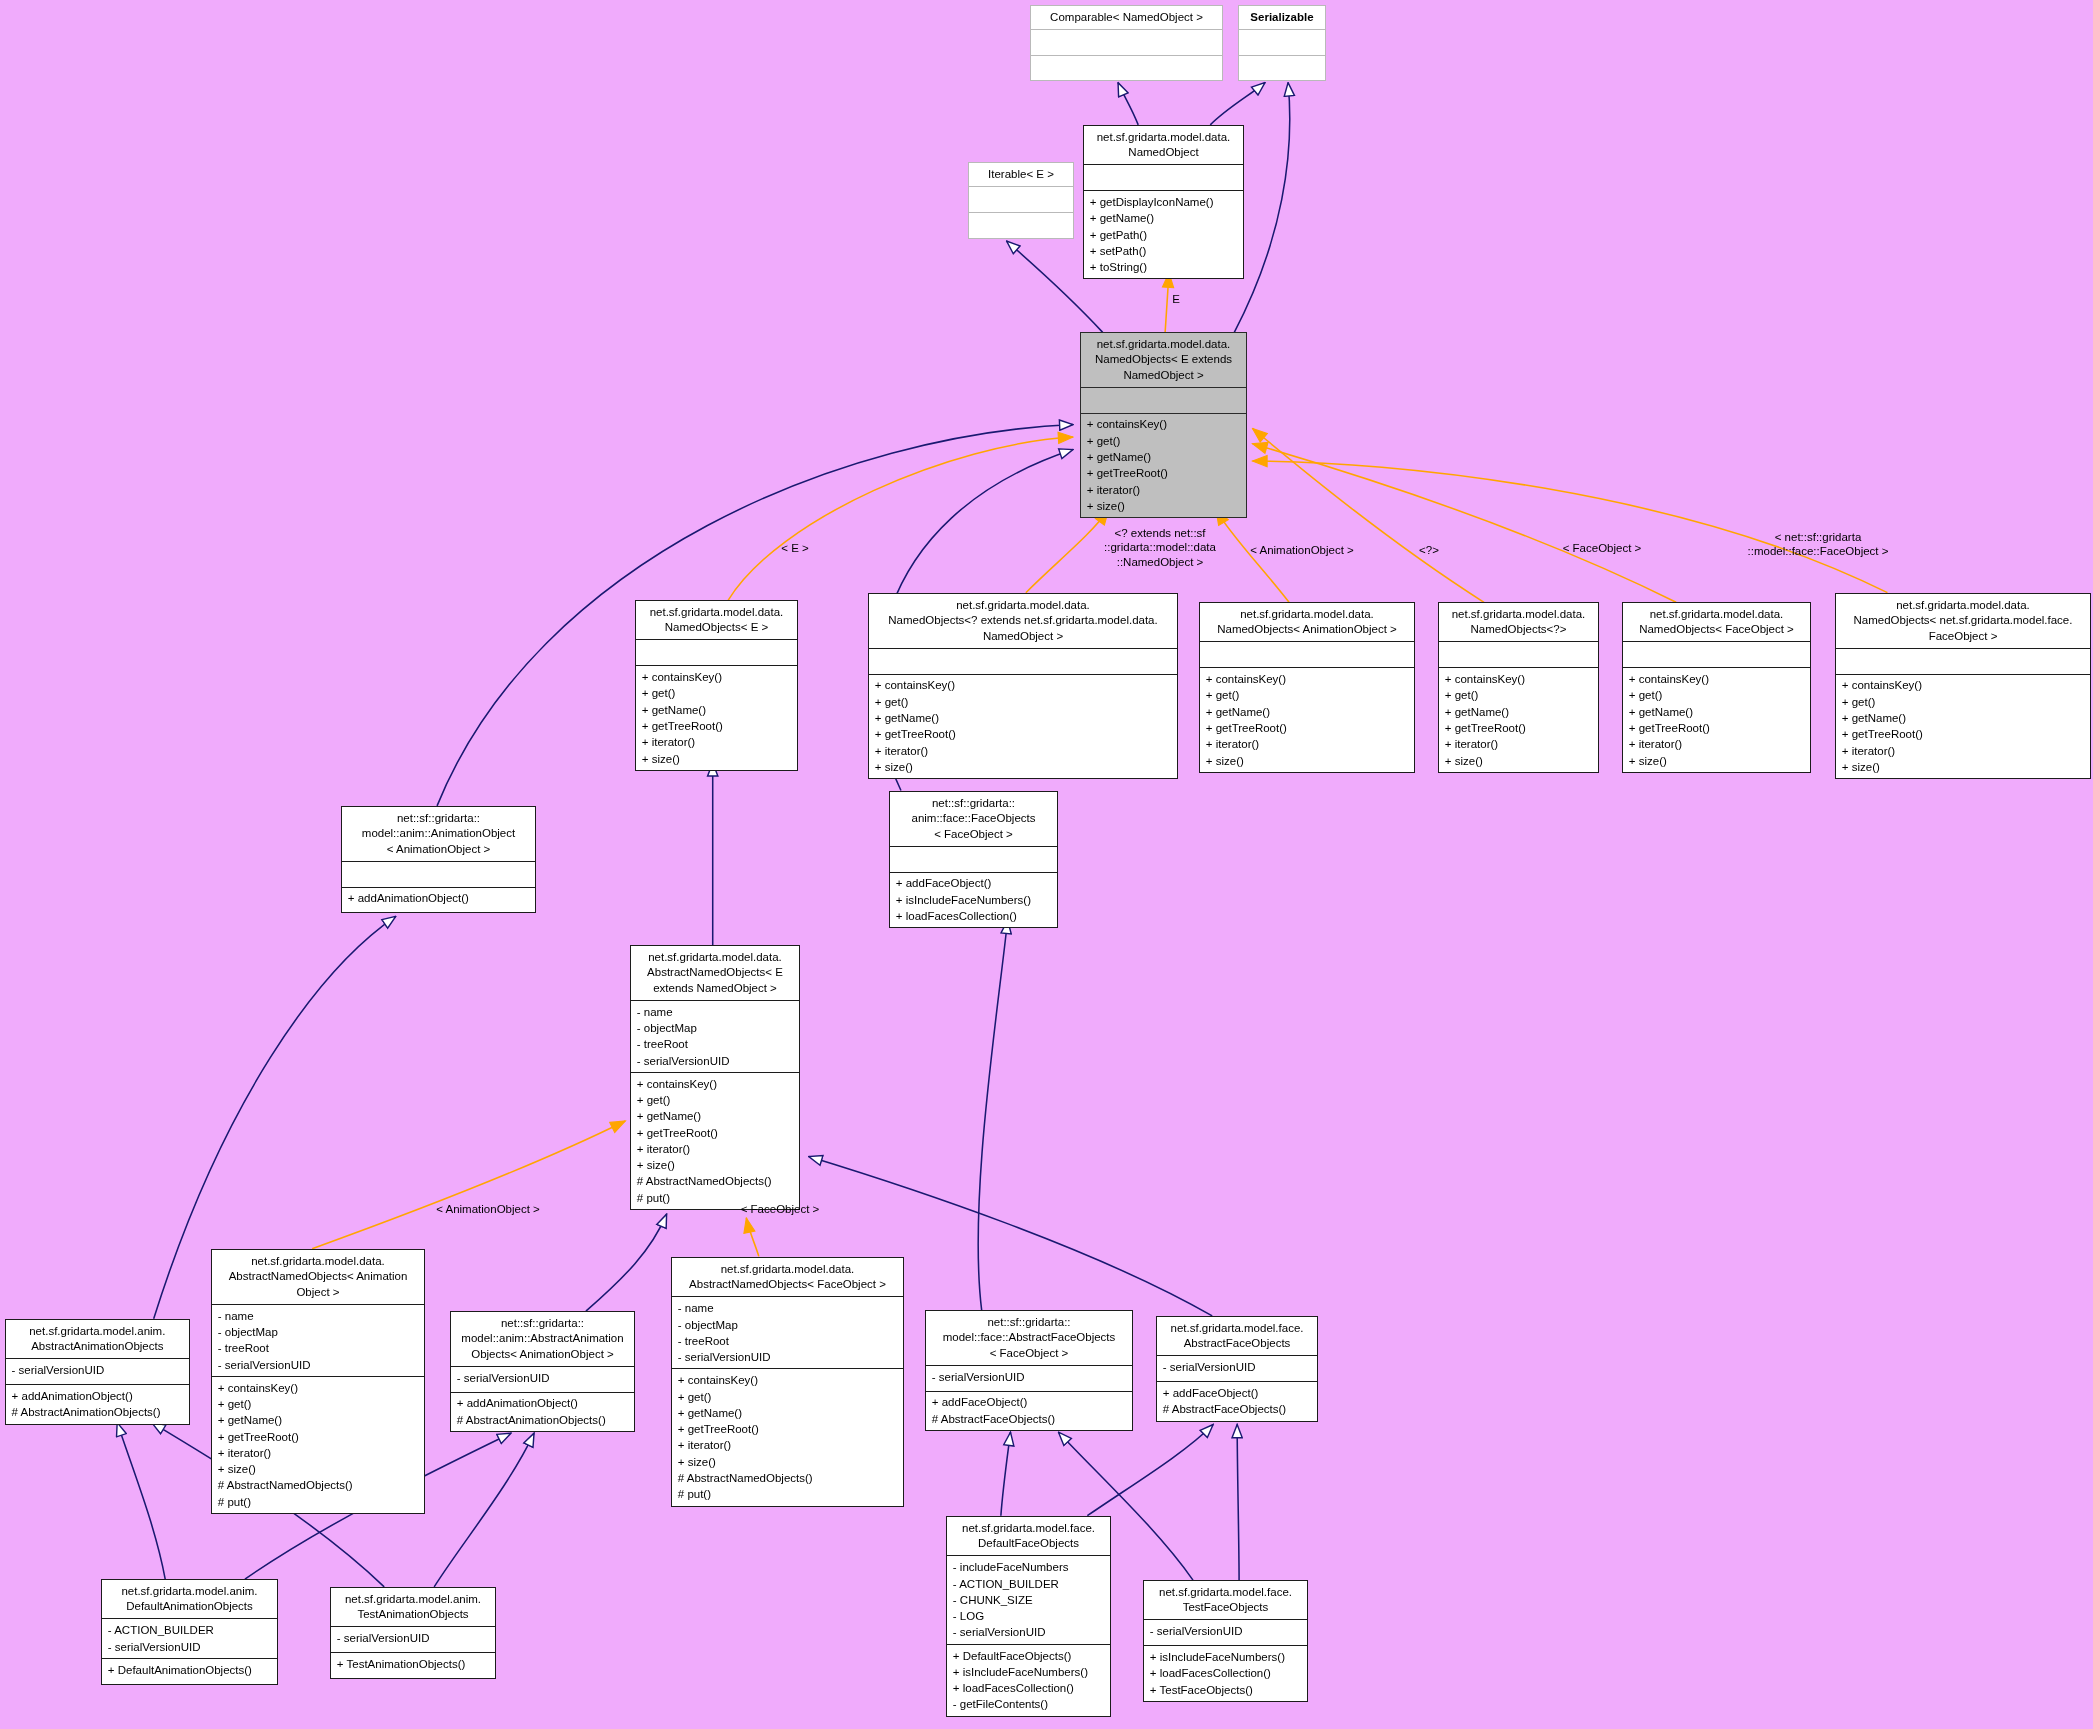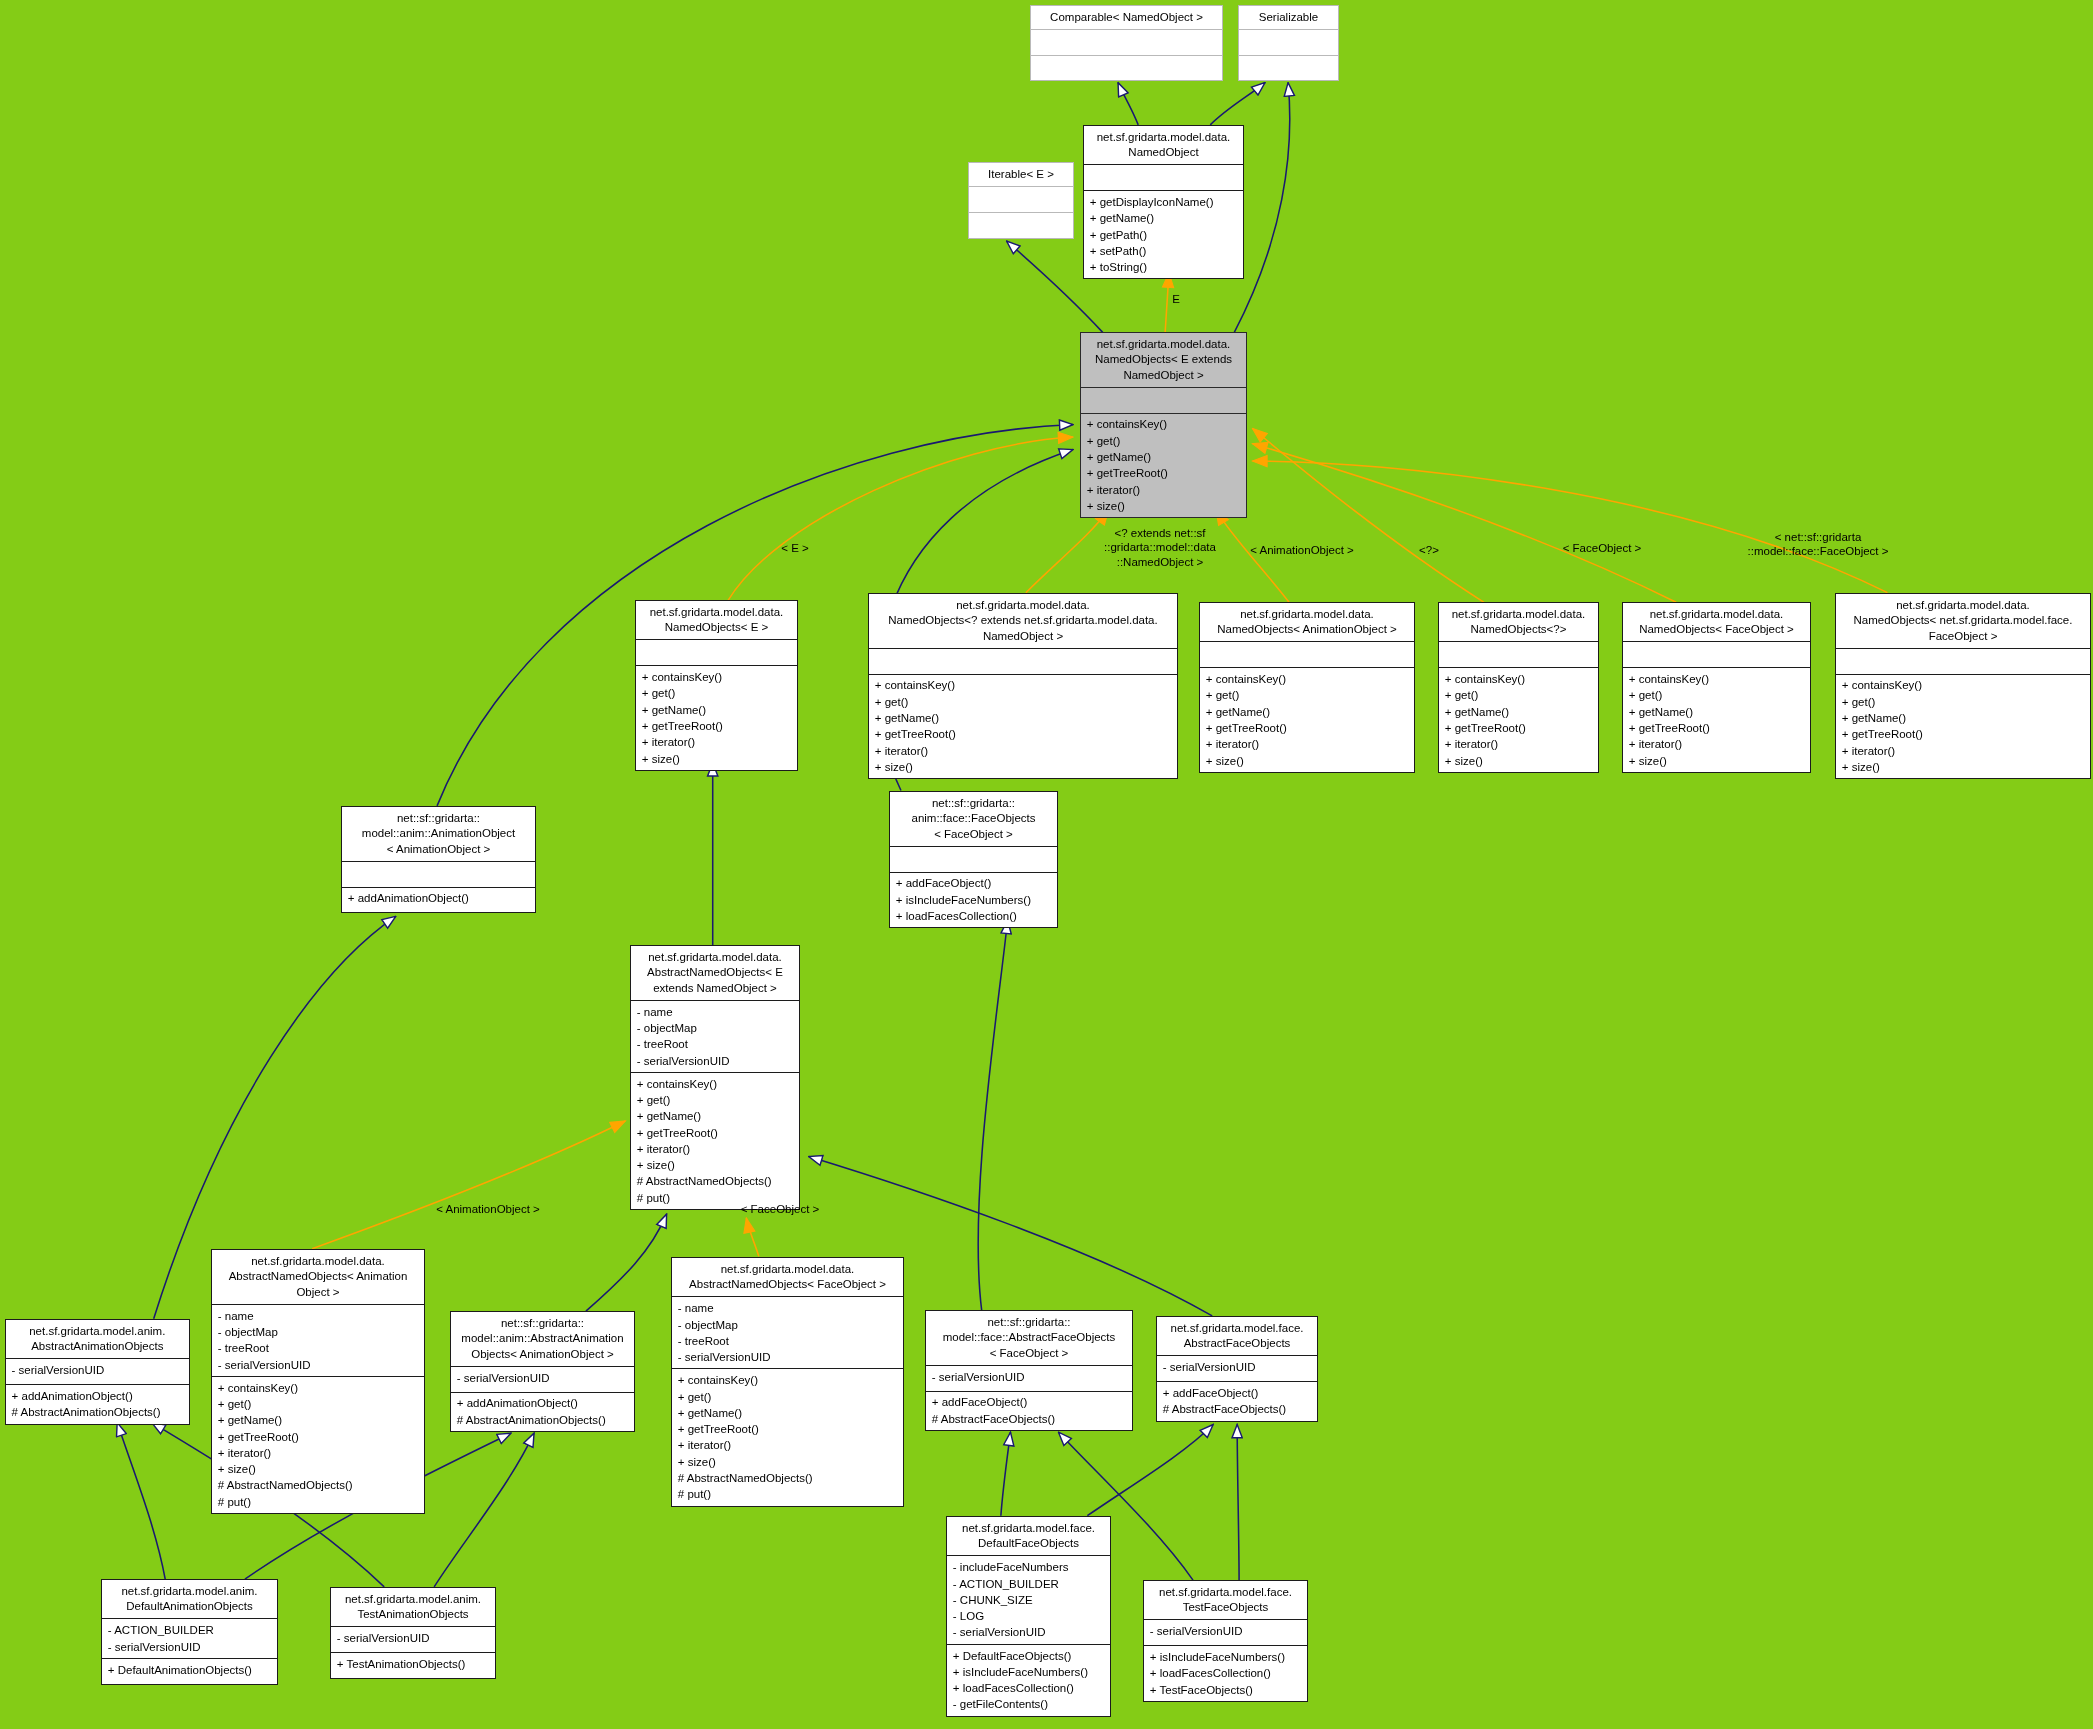--- a/index.html
+++ b/index.html
@@ -1,16 +1,16 @@
 <!DOCTYPE html>
 <html><head>
 <meta charset="utf-8">
 <style>
   html,body{margin:0;padding:0;background:#ffffff;}
-  #diagram{position:relative;width:2093px;height:1729px;background:#84cc16;overflow:hidden;
+  #diagram{position:relative;width:2093px;height:1729px;background:#f0abfc;overflow:hidden;
            font-family:"Liberation Sans","DejaVu Sans",sans-serif;}
   #edge-layer{position:absolute;left:0;top:0;z-index:1;}
   #node-layer{position:absolute;left:0;top:0;width:100%;height:100%;z-index:2;pointer-events:none;}
   .node{position:absolute;background:#ffffff;border:1.3px solid #1c1c1c;box-sizing:border-box;
         color:#000;font-size:11.5px;pointer-events:auto;cursor:pointer;}
   .node.focus{background:#bfbfbf;border:1.9px solid #2a2a2a;}
   .node.external{border:1px solid #b9b9b9;}
   .sec{padding:2.9px 5.8px;}
   .sec.title{text-align:center;line-height:15.4px;padding:3.8px 3.8px;}
   .sec.attrs,.sec.methods{border-top:1.2px solid #1c1c1c;line-height:16.3px;min-height:19px;}
@@ -64,21 +64,21 @@
       </g>
   </svg>
   <div id="node-layer">
       <div class="node external" style="left: 1030px; top: 4.8px; width: 193px;">
         <div class="sec title">
           <div>Comparable&lt; NamedObject &gt;</div>
         </div>
         <div class="sec attrs"></div>
         <div class="sec methods"></div>
       </div>
-      <div class="node external" style="left: 1238px; top: 4.8px; width: 101px;">
+      <div class="node external" style="left: 1238px; top: 4.8px; width: 88px; font-weight: bold;">
         <div class="sec title">
           <div>Serializable</div>
         </div>
         <div class="sec attrs"></div>
         <div class="sec methods"></div>
       </div>
       <div class="node external" style="left: 968px; top: 162px; width: 106px;">
         <div class="sec title">
           <div>Iterable&lt; E &gt;</div>
         </div>

